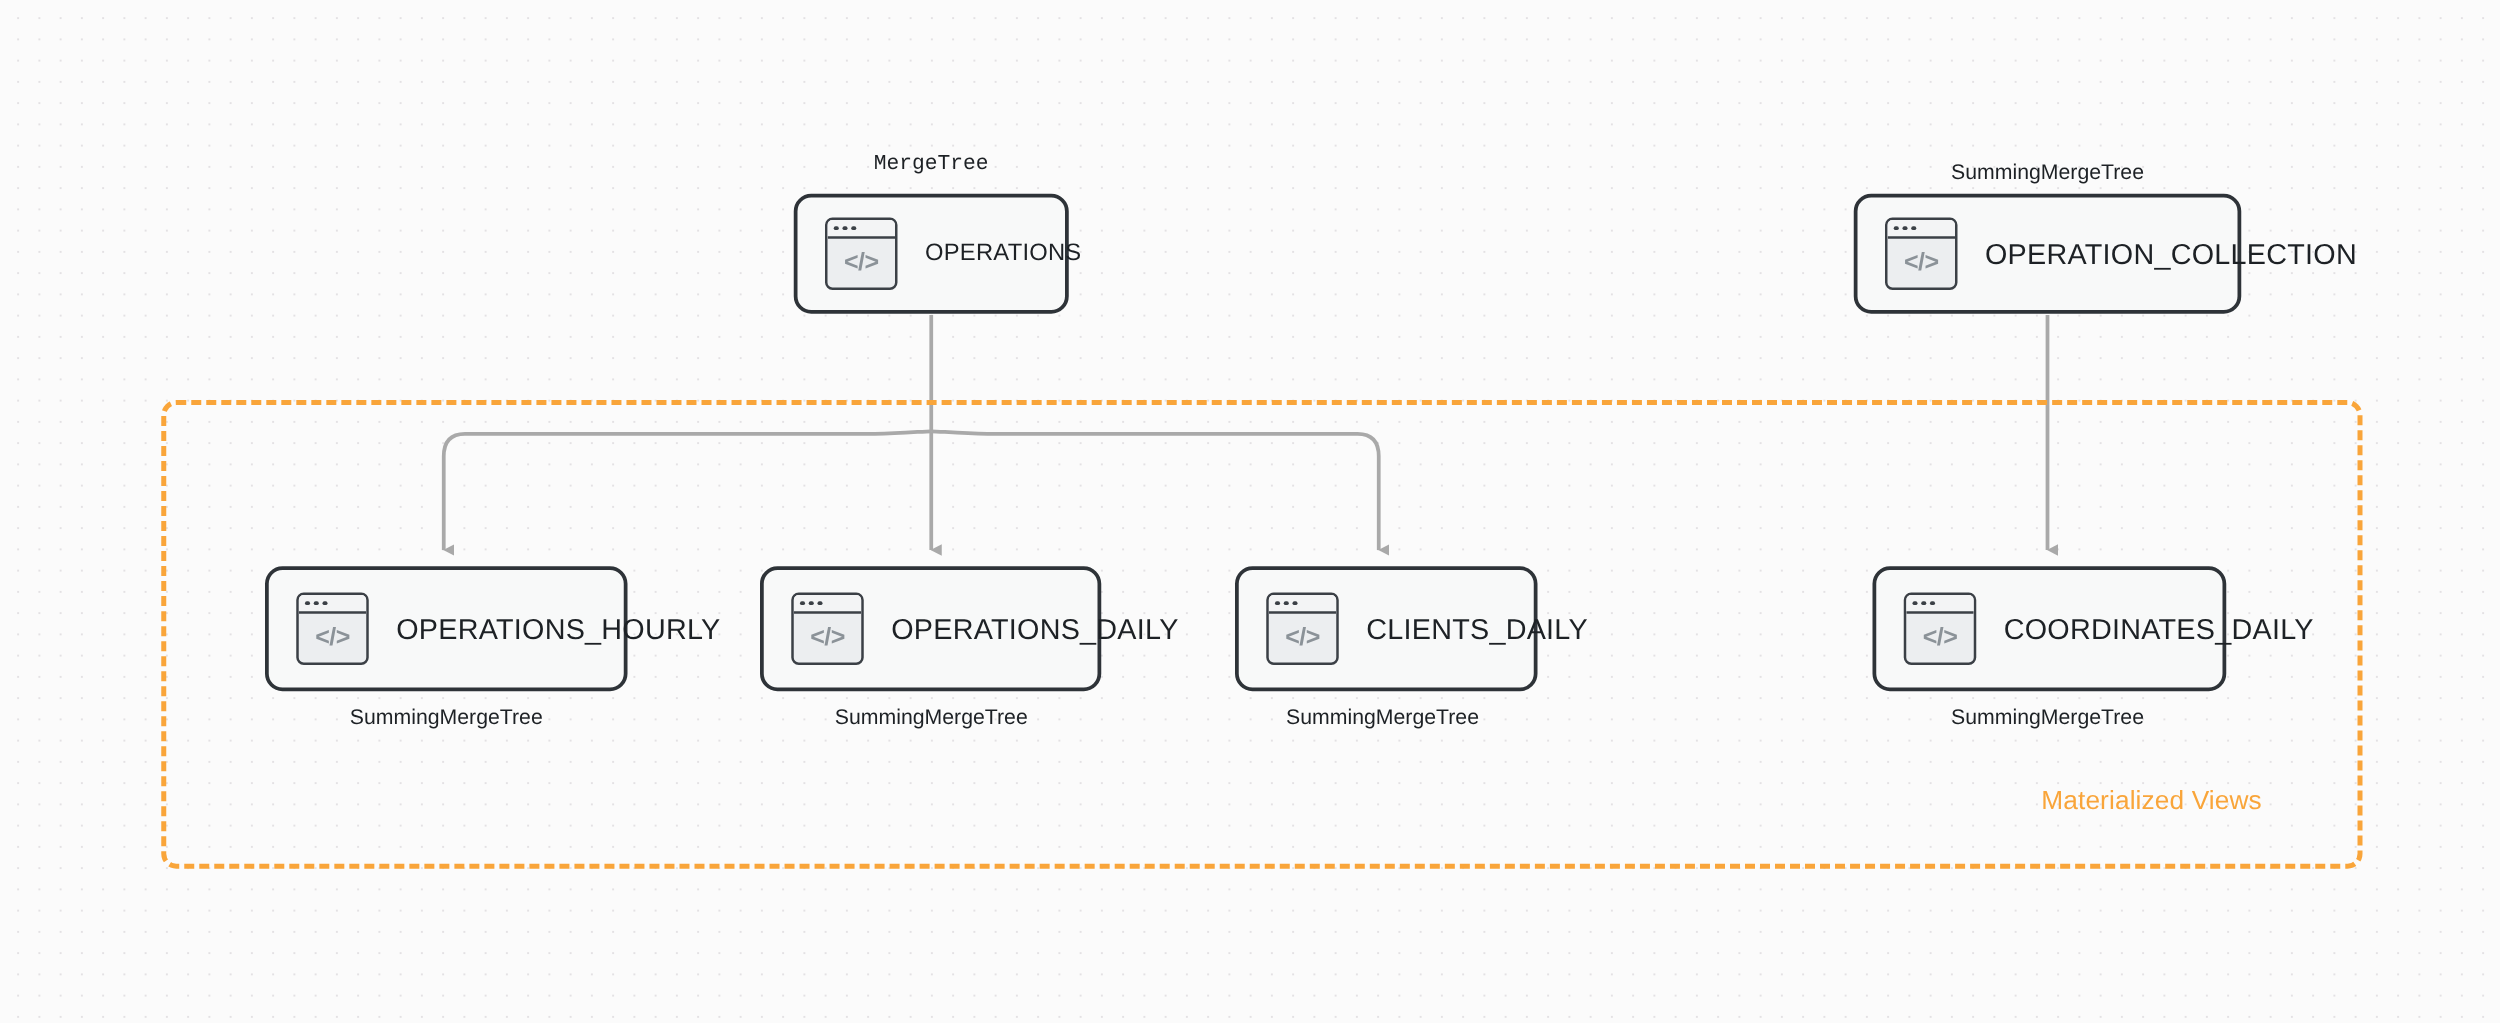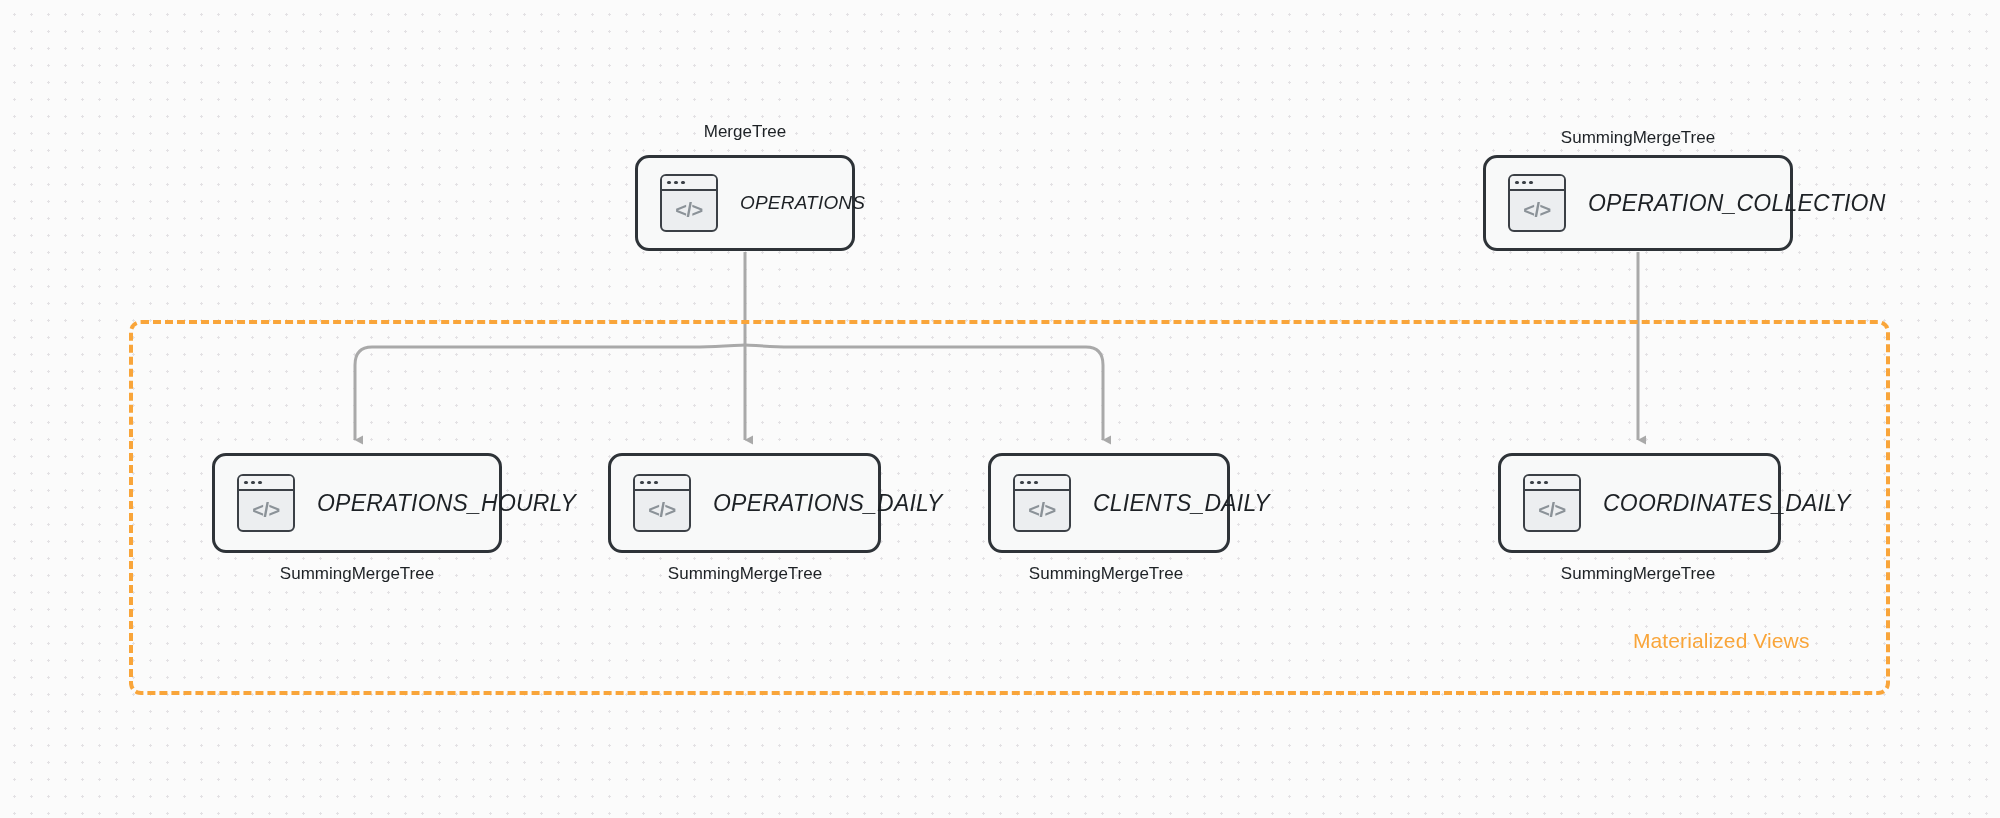--- a/index.html
+++ b/index.html
@@ -42,21 +42,20 @@
     position: absolute;
     background: #f8f9f9;
     border: 3.2px solid #2e3338;
     border-radius: 14px;
     display: flex;
     align-items: center;
     padding-left: 22px;
     gap: 22px;
   }
   .node-title {
-    font-style: italic;
     font-size: 19px;
     color: #1d2125;
     white-space: nowrap;
     letter-spacing: .2px;
   }
   .node-title.sm { font-size: 23px; }
   
   .win-icon {
     width: 58px; height: 58px;
     border: 2.6px solid #3b4046;
@@ -114,21 +113,21 @@
     <path d="M 745 345 C 738 345 722 347 700 347 L 372 347 Q 355 347 355 365 L 355 440" stroke="#a9a9a9" stroke-width="3" fill="none" marker-end="url(#ah)"></path>
 
     <path d="M 745 345 C 752 345 768 347 790 347 L 1086 347 Q 1103 347 1103 365 L 1103 440" stroke="#a9a9a9" stroke-width="3" fill="none" marker-end="url(#ah)"></path>
 
     <path d="M 1638 252 L 1638 440" stroke="#a9a9a9" stroke-width="3" fill="none" marker-end="url(#ah)"></path>
   </svg>
 
   <div class="group-box" style="left:129px; top:320px; width:1761px; height:375px;"></div>
   <div class="group-label" style="left:1633px; top:629px;">Materialized Views</div>
 
-  <div class="caption" style="left:745px; top:122px;">MergeTree</div>
+  <div class="caption" style="left:745px; top:122px;font-family:Liberation Mono, monospace;">MergeTree</div>
   <div class="node" style="left:635px; top:155px; width:220px; height:96px;">
     <div class="win-icon">
       <div class="win-bar">
         <span class="win-dot"></span>
         <span class="win-dot"></span>
         <span class="win-dot"></span>
       </div>
       <div class="win-body">&lt;/&gt;</div>
     </div>
     <div class="node-title">OPERATIONS</div>

